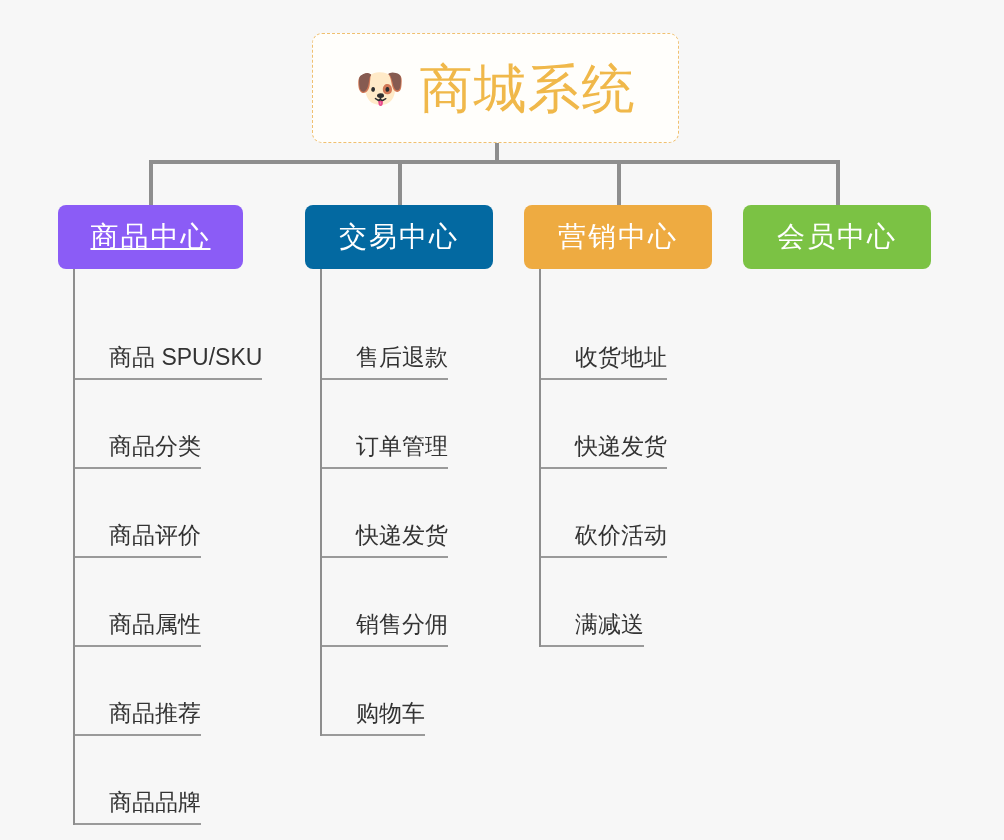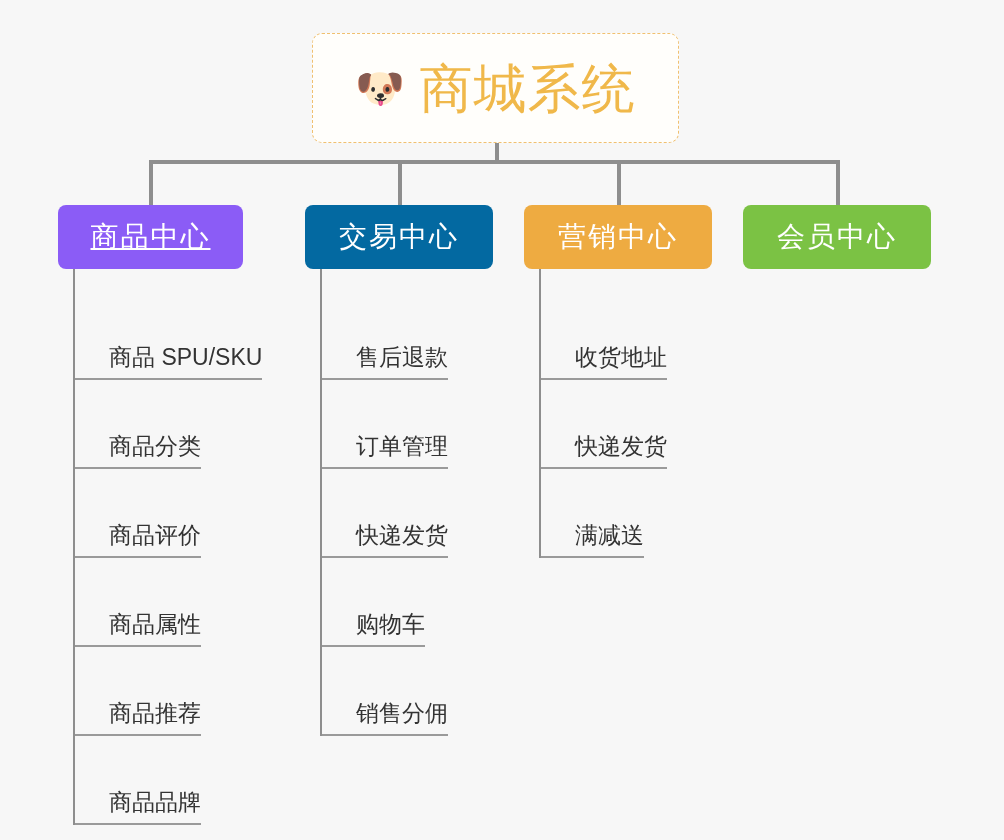--- a/index.html
+++ b/index.html
@@ -156,38 +156,41 @@
       <div class="leaf-item">
           <span class="leaf-label">售后退款</span>
         </div>
       <div class="leaf-item">
           <span class="leaf-label">订单管理</span>
         </div>
       <div class="leaf-item">
           <span class="leaf-label">快递发货</span>
         </div>
       <div class="leaf-item">
-          <span class="leaf-label">购物车</span>
+          <span class="leaf-label">销售分佣</span>
         </div>
       <div class="leaf-item">
-          <span class="leaf-label">销售分佣</span>
+          <span class="leaf-label">购物车</span>
         </div>
     </div>
   </div>
 
   <div class="column col-3">
     <div class="col-header">营销中心</div>
     <div class="leaf-list">
       <div class="leaf-item">
           <span class="leaf-label">收货地址</span>
         </div>
       <div class="leaf-item">
           <span class="leaf-label">快递发货</span>
         </div>
       <div class="leaf-item">
+          <span class="leaf-label">砍价活动</span>
+        </div>
+      <div class="leaf-item">
           <span class="leaf-label">满减送</span>
         </div>
     </div>
   </div>
 
   <div class="column col-4">
     <div class="col-header">会员中心</div>
   </div>
 
 </div>

